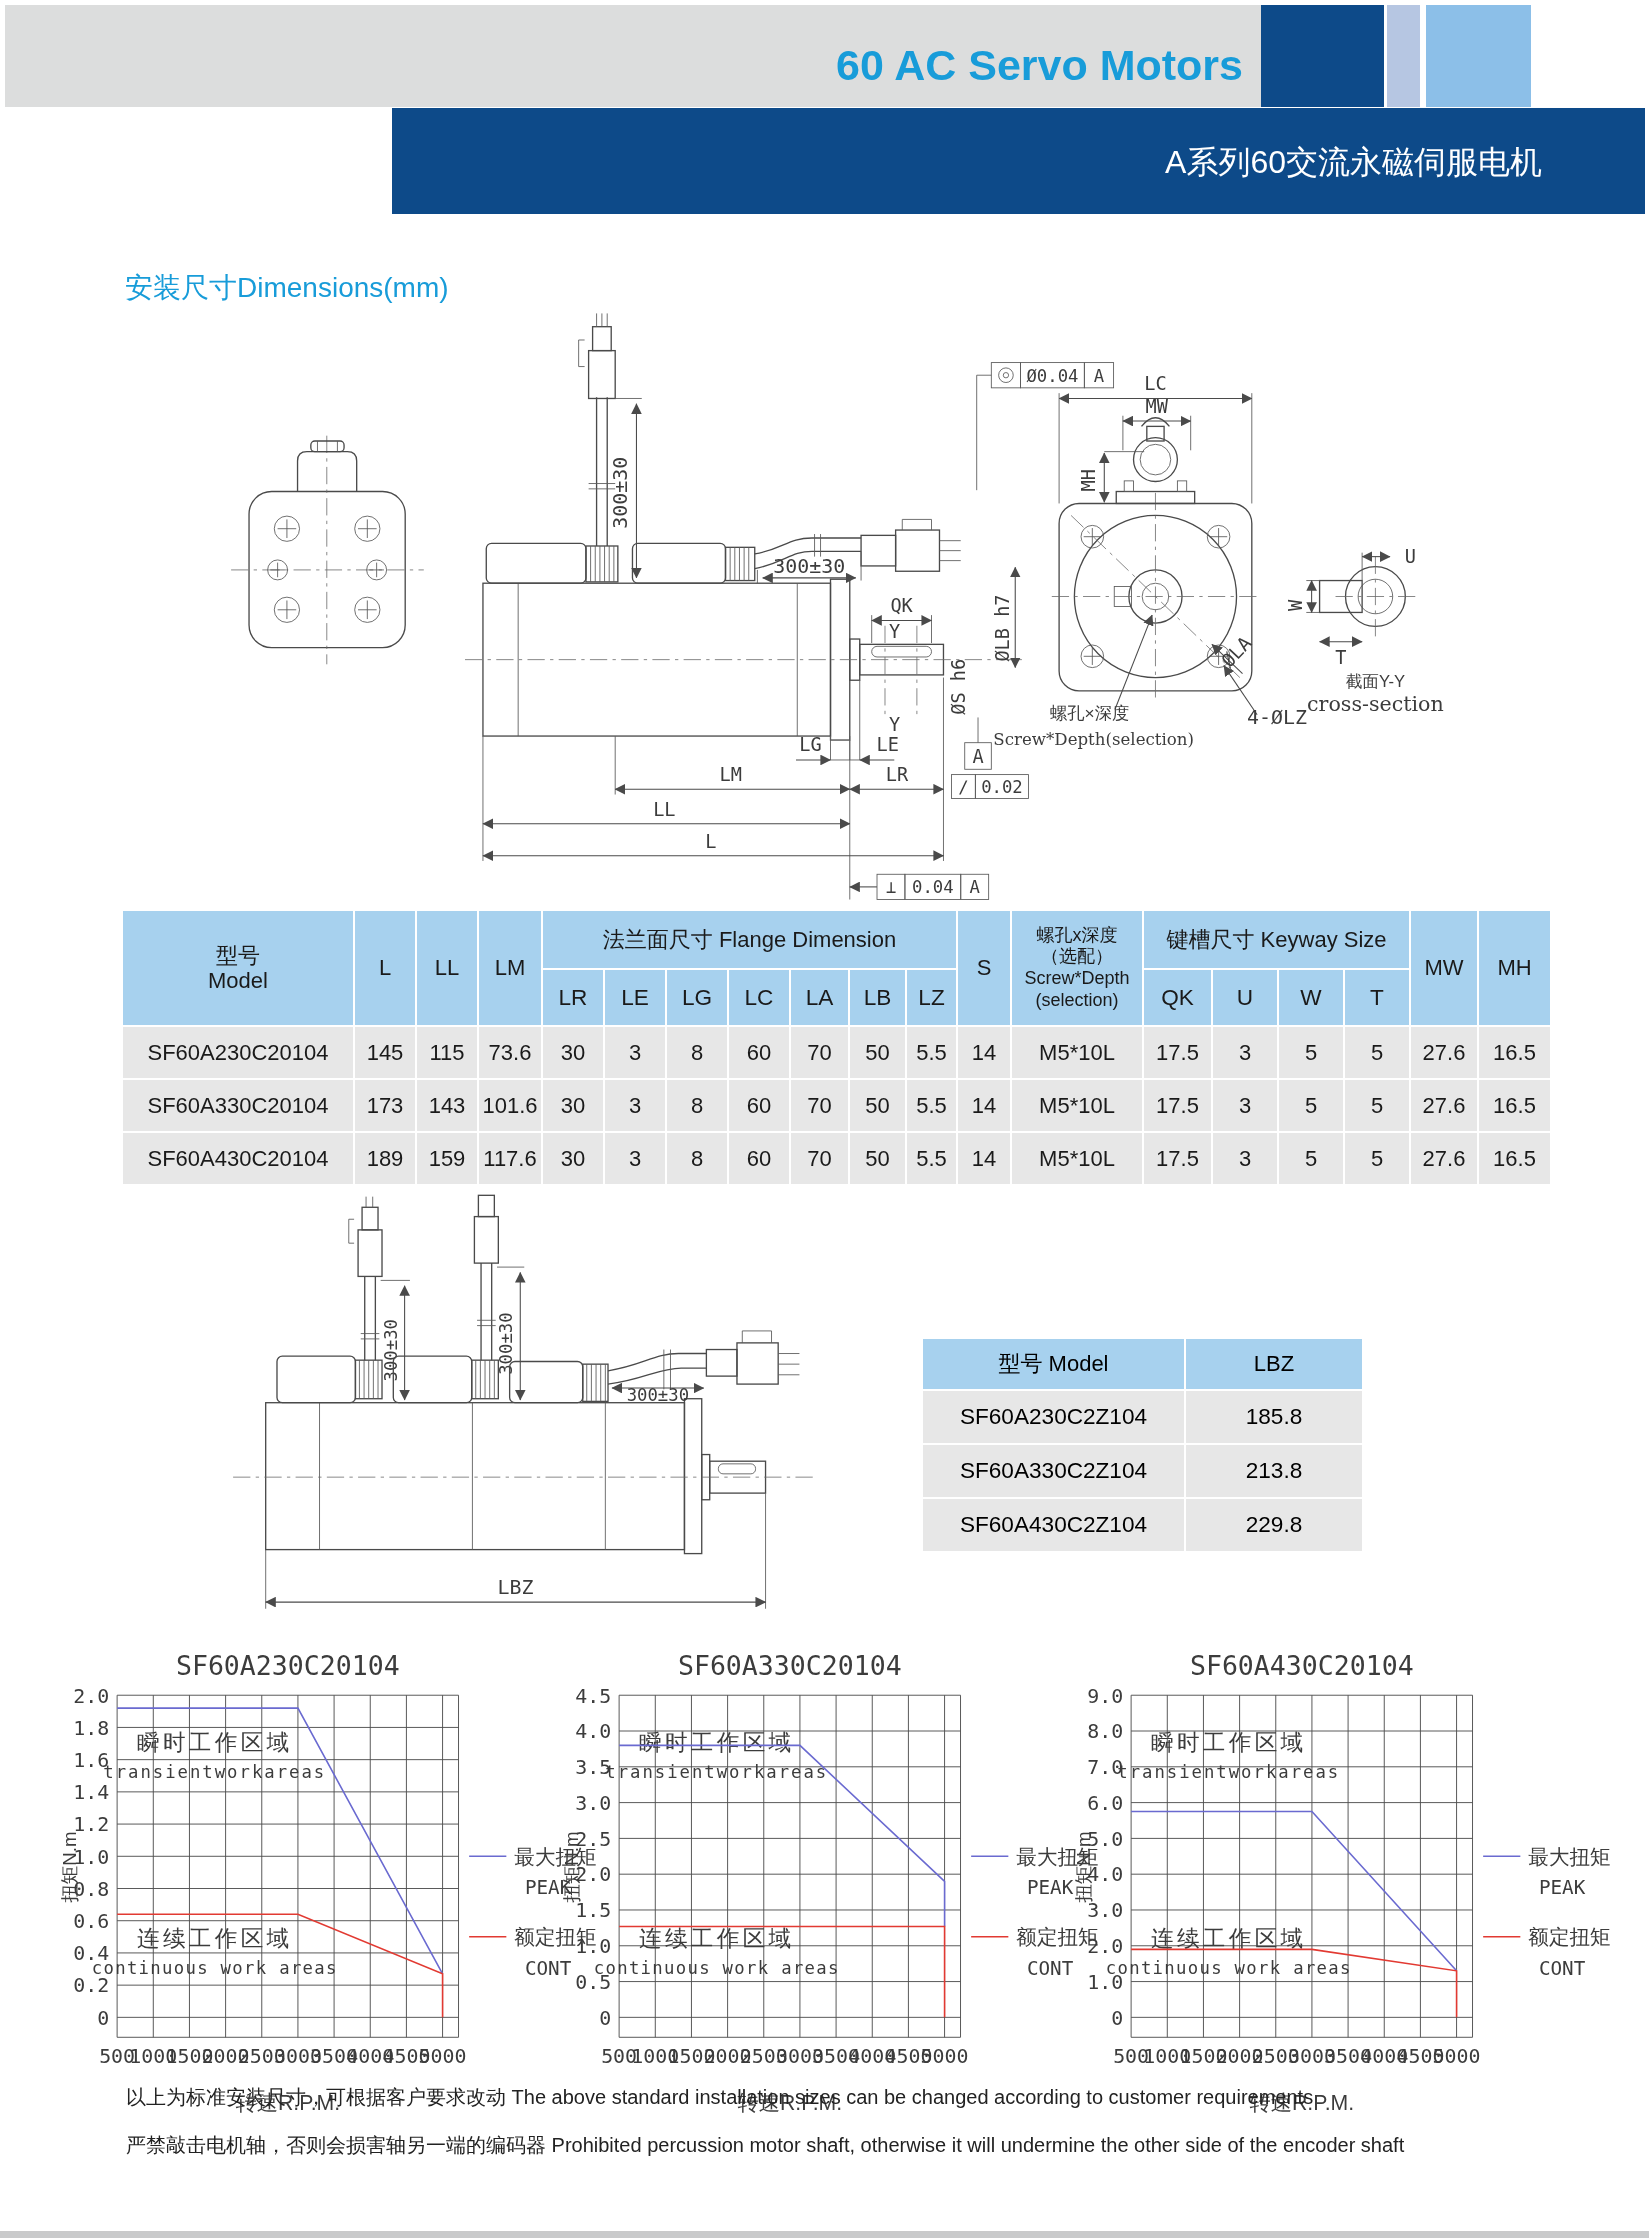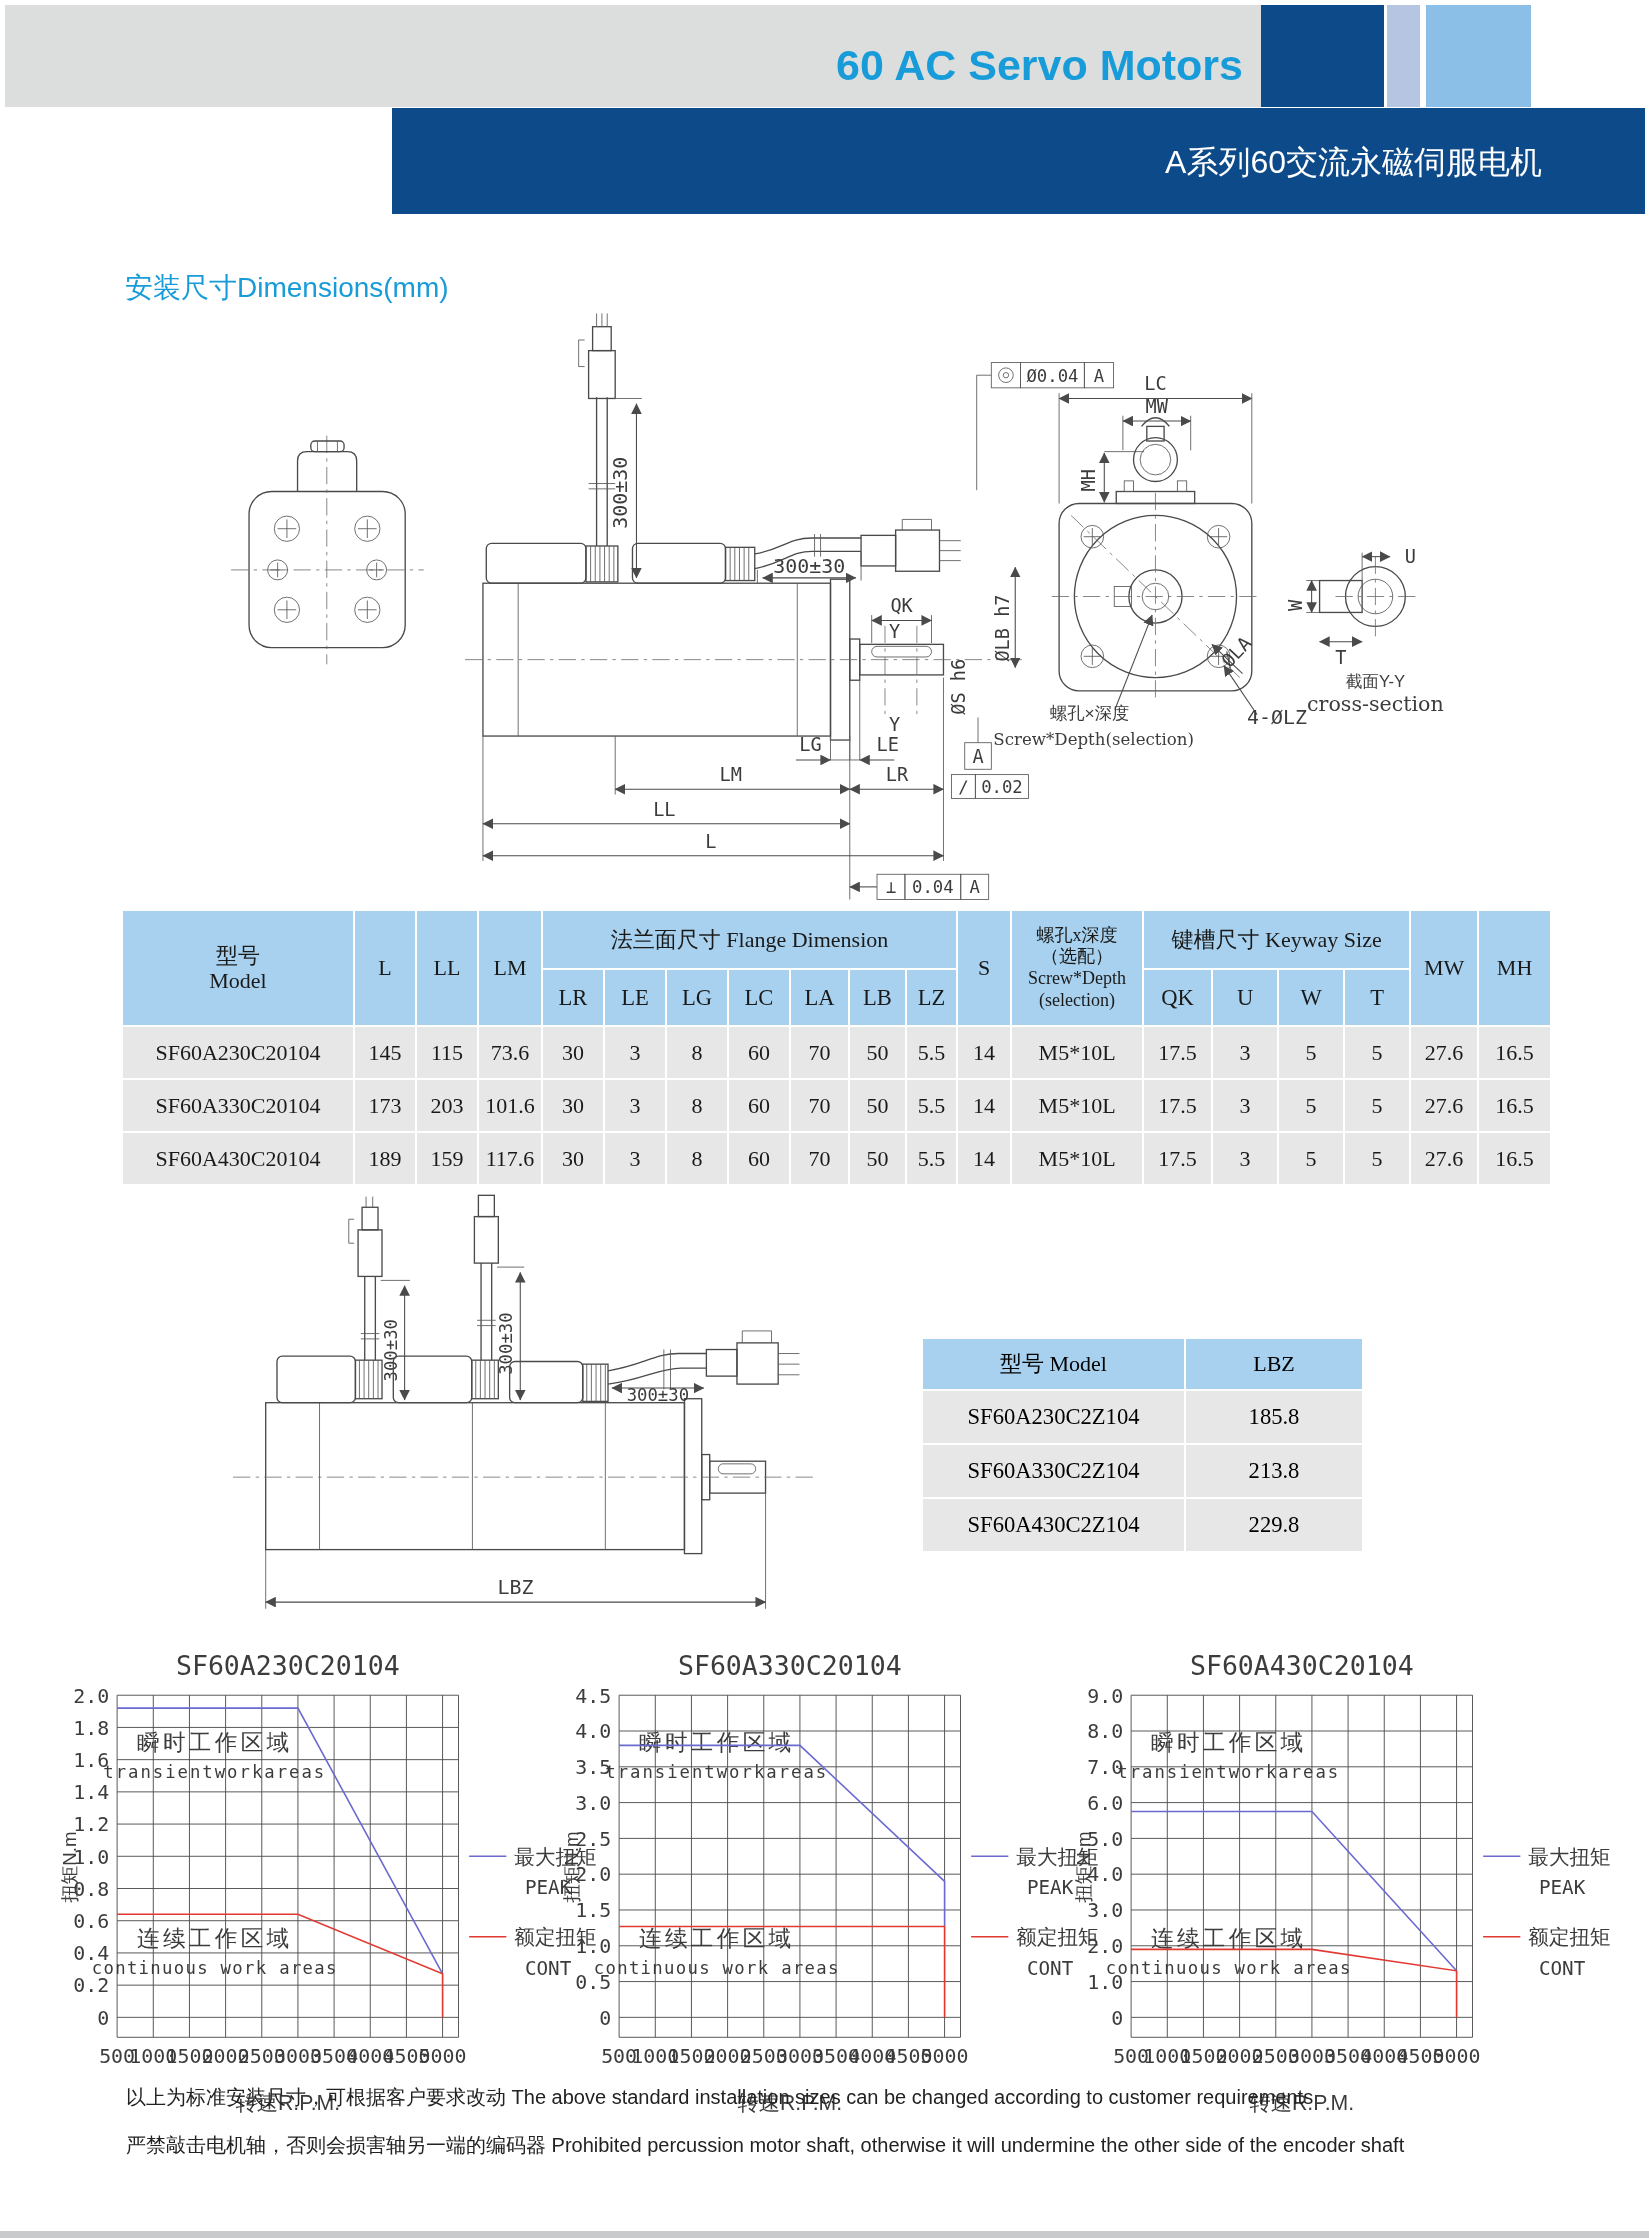--- a/index.html
+++ b/index.html
@@ -10,21 +10,21 @@
   .gray-band{left:5.3px;top:5.3px;width:1256px;height:102px;background:#dcdddd;}
   .page-title{left:572px;top:29px;width:671px;text-align:right;font-size:43px;font-weight:bold;
               color:#189cd9;letter-spacing:0px;margin-top:12px;}
   .navy-block{left:1261px;top:5.3px;width:123px;height:102px;background:#0d4a89;}
   .peri-bar{left:1387px;top:5.3px;width:33px;height:102px;background:#b6c6e2;}
   .sky-bar{left:1426px;top:5.3px;width:105px;height:102px;background:#8cbfe8;}
   .navy-band{left:392px;top:108px;width:1253px;height:106px;background:#0d4a89;}
   .subtitle{left:851px;top:141px;width:691px;text-align:right;font-size:32px;color:#ffffff;}
   .section-title{left:125px;top:269px;font-size:28px;color:#189cd9;}
   
-  table{border-collapse:separate;border-spacing:2.7px;table-layout:fixed;font-family:Liberation Serif, serif;}
+  table{border-collapse:separate;border-spacing:2.7px;table-layout:fixed;}
   .dimtable{left:121px;top:909px;width:1398px;}
   .dimtable th,.dimtable td{padding:0;text-align:center;vertical-align:middle;font-weight:normal;}
   .dimtable thead th{background:#a7d1ee;font-size:22px;color:#1a1a1a;}
   .dimtable tbody td{background:#e7e7e7;font-size:22px;color:#1a1a1a;height:51px;}
   .dimtable tr.h1 th{height:57px;}
   .dimtable tr.h2 th{height:55px;font-size:22.6px;}
   .pre{white-space:pre-line;line-height:1.15;}
   .small{font-size:18px !important;line-height:1.2;margin-left:20px;}
   .lbztable{left:921px;top:1337px;width:440px;}
   .lbztable th{background:#a7d1ee;font-size:22px;font-weight:normal;height:50px;padding:0;text-align:center;}
@@ -313,21 +313,21 @@
           <td>3</td>
           <td>5</td>
           <td>5</td>
           <td>27.6</td>
           <td>16.5</td>
         </tr>
 
         <tr>
           <td>SF60A330C20104</td>
           <td>173</td>
-          <td>203</td>
+          <td>143</td>
           <td>101.6</td>
           <td>30</td>
           <td>3</td>
           <td>8</td>
           <td>60</td>
           <td>70</td>
           <td>50</td>
           <td>5.5</td>
           <td>14</td>
           <td>M5*10L</td>

